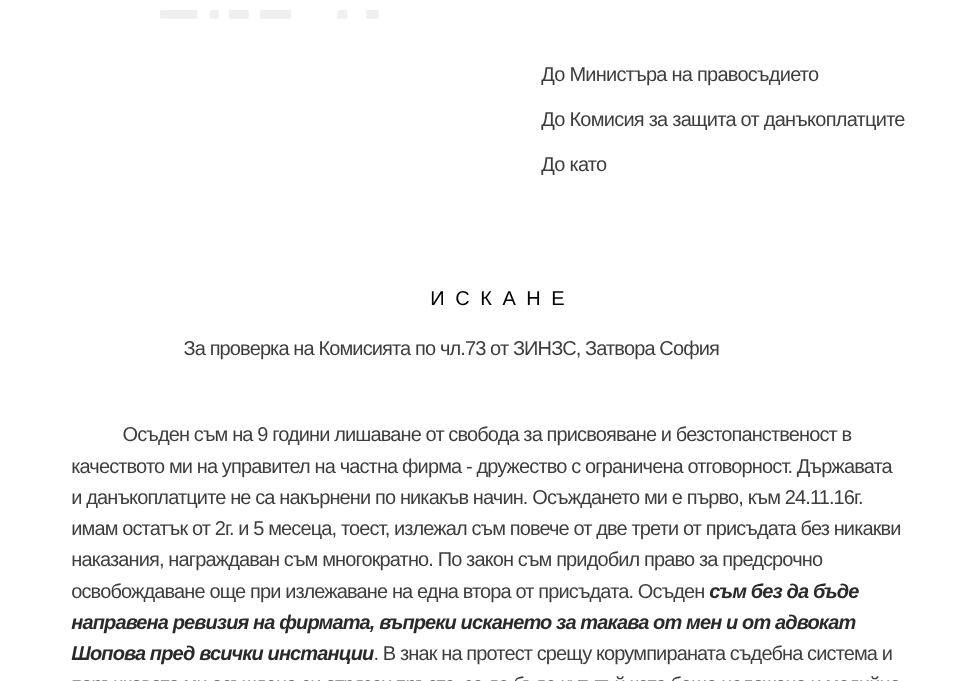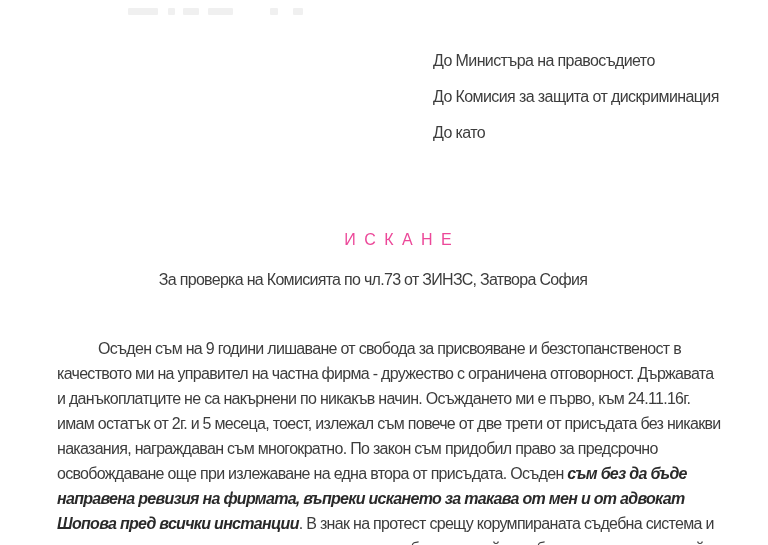--- a/index.html
+++ b/index.html
@@ -42,28 +42,28 @@
   }
 
   .doc-title {
     position: absolute;
     top: 231px;
     left: 34px;
     width: 730px;
     text-align: center;
     font-size: 16px;
     letter-spacing: 2px;
-    color: #ec4899;
+    color: #000000;
     white-space: nowrap;
   }
 
   .subtitle-block {
     position: absolute;
     top: 269px;
-    left: 12px;
+    left: 0;
     width: 722px;
     text-align: center;
   }
   .subtitle-line {
     font-size: 16px;
     line-height: 21px;
     letter-spacing: -0.7px;
     white-space: nowrap;
   }
 
@@ -98,21 +98,21 @@
     <span class="remnant r1"></span>
     <span class="remnant r2"></span>
     <span class="remnant r3"></span>
     <span class="remnant r4"></span>
     <span class="remnant r5"></span>
     <span class="remnant r6"></span>
   </div>
 
   <div class="recipients">
     <div class="recipient-line">До Министъра на правосъдието</div>
-    <div class="recipient-line">До Комисия за защита от дискриминация</div>
+    <div class="recipient-line">До Комисия за защита от данъкоплатците</div>
     <div class="recipient-line">До като</div>
   </div>
 
   <div class="doc-title">И С К А Н Е</div>
 
   <div class="subtitle-block">
     <div class="subtitle-line">За проверка на Комисията по чл.73 от ЗИНЗС, Затвора София</div>
   </div>
 
   <p class="body-paragraph"><span class="seg-normal">Осъден съм на 9 години лишаване от свобода за присвояване и безстопанственост в качеството ми на управител на частна фирма - дружество с ограничена отговорност. Държавата и данъкоплатците не са накърнени по никакъв начин. Осъждането ми е първо, към 24.11.16г. имам остатък от 2г. и 5 месеца, тоест, излежал съм повече от две трети от присъдата без никакви наказания, награждаван съм многократно. По закон съм придобил право за предсрочно освобождаване още при излежаване на една втора от присъдата. Осъден </span><span class="seg-emph">съм без да бъде направена ревизия на фирмата, въпреки искането за такава от мен и от адвокат Шопова пред всички инстанции</span><span class="seg-normal">. В знак на протест срещу корумпираната съдебна система и поръчковото ми осъждане си отрязах пръста, за да бъда чут, тъй като беше наложено и медийно затъмнение над моя случай.</span></p>

